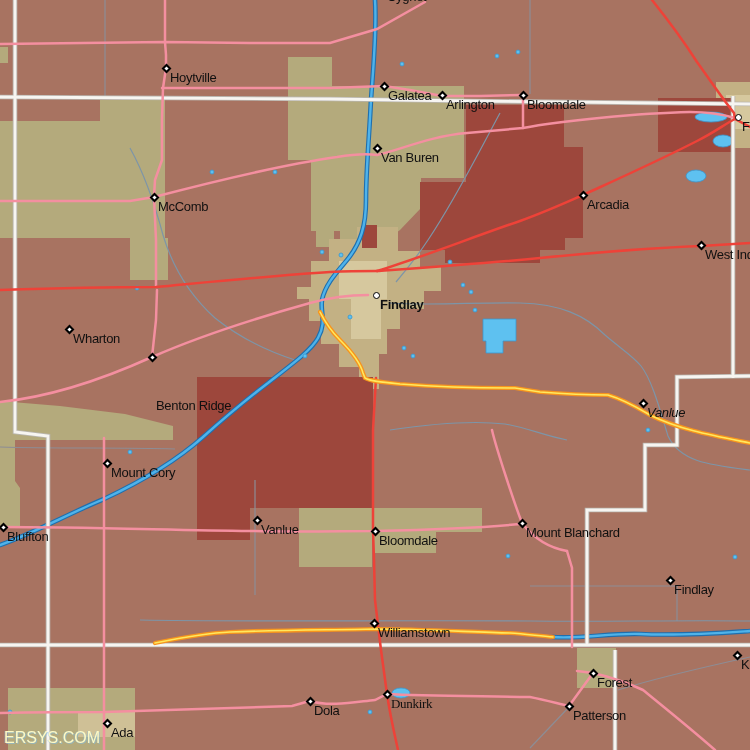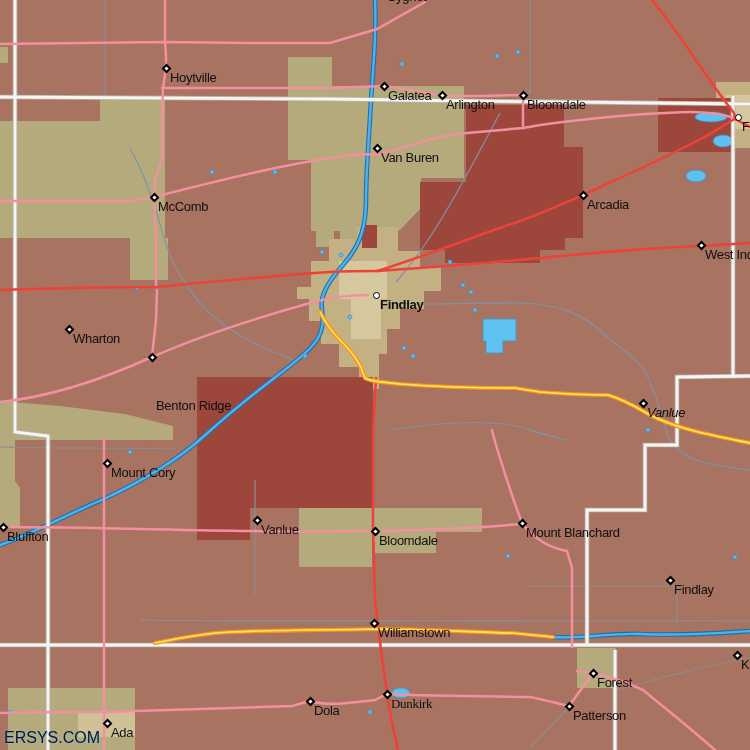--- a/index.html
+++ b/index.html
@@ -23,21 +23,21 @@
   .road-orange-casing{stroke:var(--c-road_orange);stroke-width:4.2;fill:none;stroke-linecap:round;}
   .road-orange-core{stroke:var(--c-road_orange_core);stroke-width:1.6;fill:none;stroke-linecap:round;}
   #towns-layer{position:absolute;left:0;top:0;width:750px;height:650px;}
   .town-label{position:absolute;font-size:13px;letter-spacing:-0.3px;color:var(--c-label);
               white-space:nowrap;line-height:14px;}
   .town-label.bold{font-weight:bold;}
   .marker{position:absolute;width:7px;height:7px;box-sizing:border-box;}
   .marker.diamond{background:var(--c-marker);transform:rotate(45deg);}
   .marker.diamond::after{content:'';position:absolute;left:2px;top:2px;width:3px;height:3px;background:#fff;}
   .marker.circle{background:#fff;border:1.6px solid var(--c-marker);border-radius:50%;}
-  #watermark{position:absolute;left:4px;bottom:3px;font-size:16px;color:#0f172a;
+  #watermark{position:absolute;left:4px;bottom:3px;font-size:16px;color:#fef9c3;
              text-shadow:1px 1px 0 rgba(130,190,230,.55), -1px 0 0 rgba(130,190,230,.35);}
 </style>
 </head>
 <body>
 
 <div id="map">
 
   <svg width="750" height="750" viewBox="0 0 750 750">
 
     <g>

